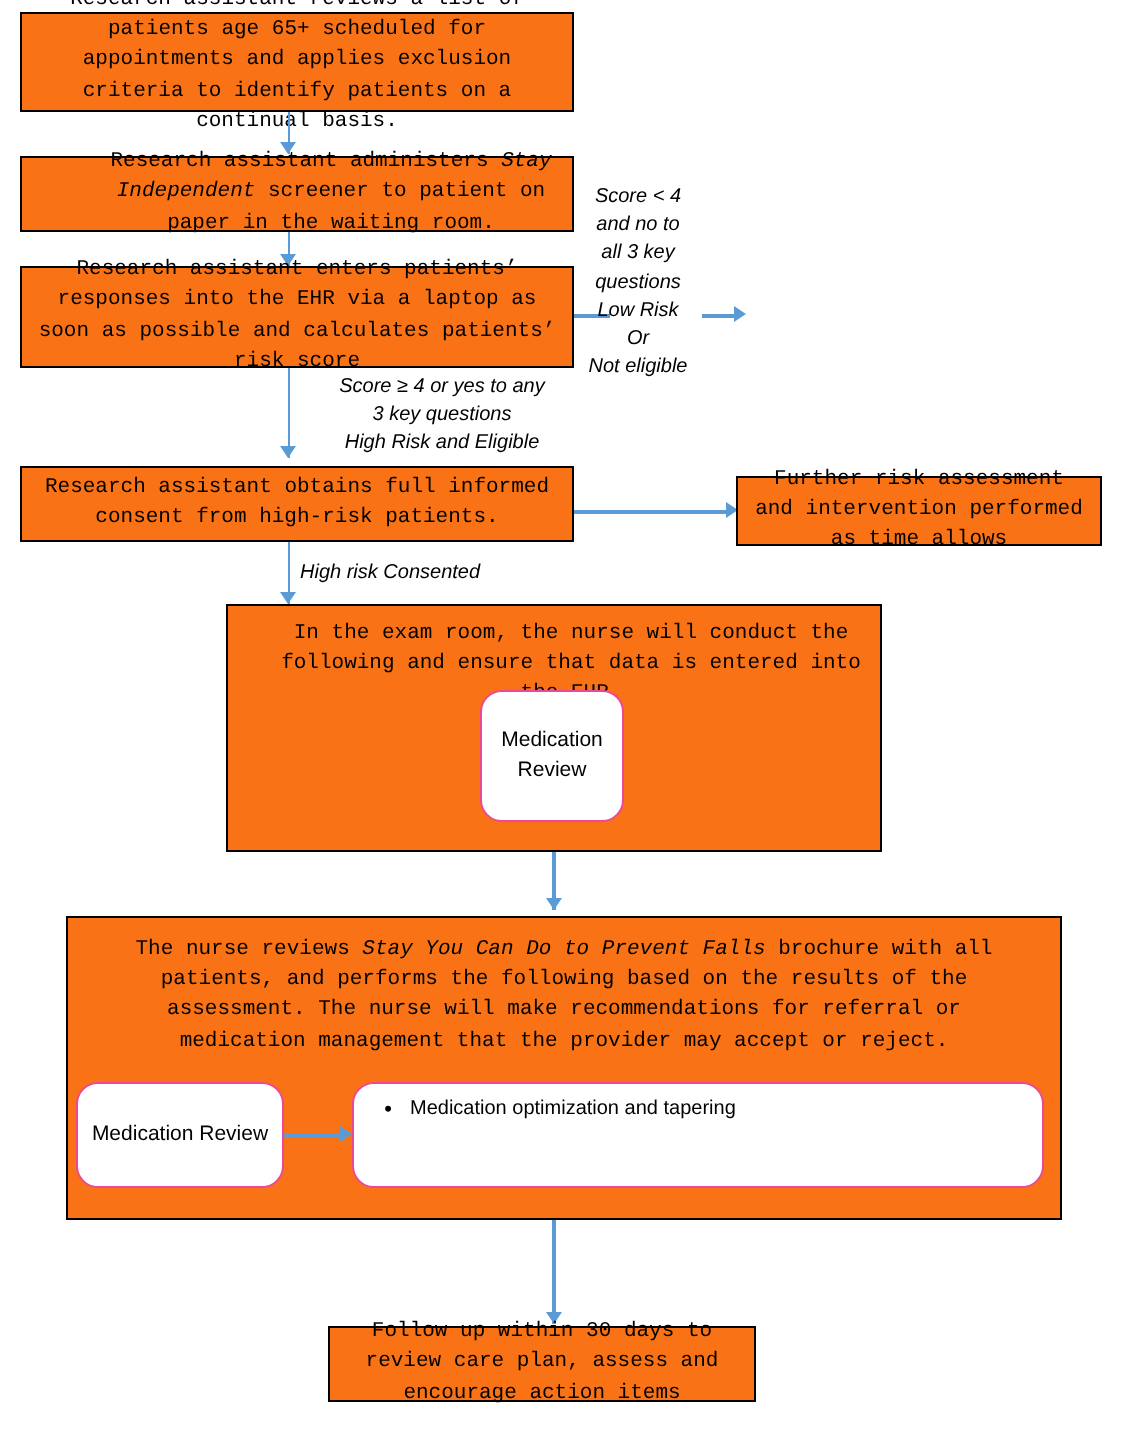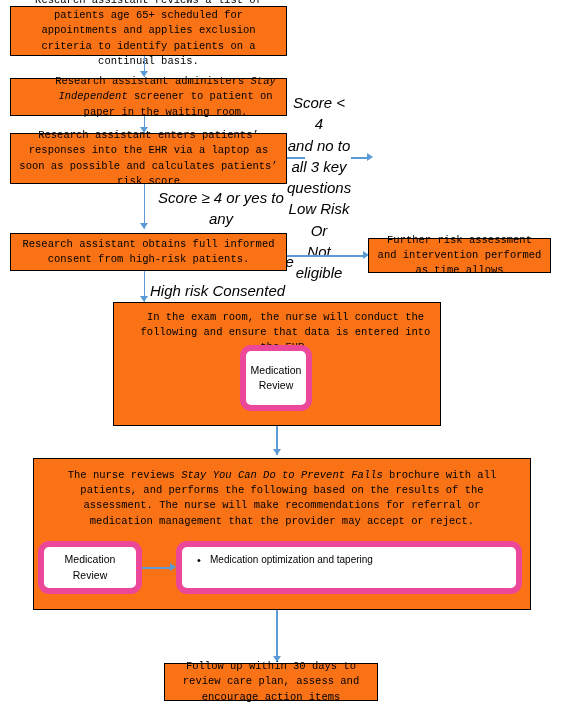--- a/index.html
+++ b/index.html
@@ -31,40 +31,40 @@
     line-height: 1.45;
     padding: 4px 7px;
     font-family: Liberation Mono, monospace;
   }
   .box.top-align {
     align-items: flex-start;
   }
   .rbox {
     position: absolute;
     box-sizing: border-box;
-    border: 6px solid #ec4899;
+    border: 1px solid #ec4899;
     border-radius: 11px;
     background: #ffffff;
     display: flex;
     align-items: center;
     justify-content: center;
     text-align: center;
     font-size: 10.5px;
     line-height: 1.45;
     padding: 4px 6px;
   }
   .rbox.left-align {
     justify-content: flex-start;
     align-items: flex-start;
     text-align: left;
   }
   .label {
     position: absolute;
     font-style: italic;
-    font-size: 15px;
+    font-size: 10px;
     line-height: 1.42;
     text-align: center;
     color: #000000;
     white-space: pre-line;
   }
   .em {
     font-style: italic;
   }
   .vline {
     position: absolute;

